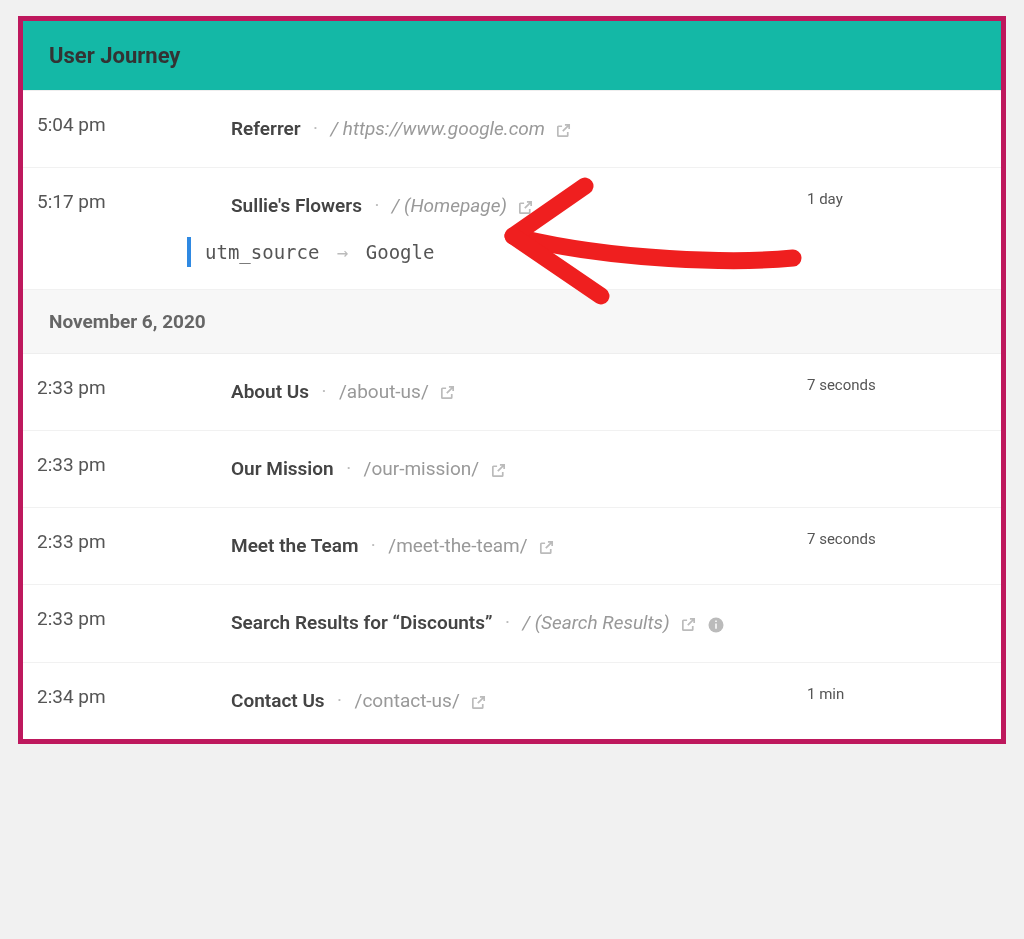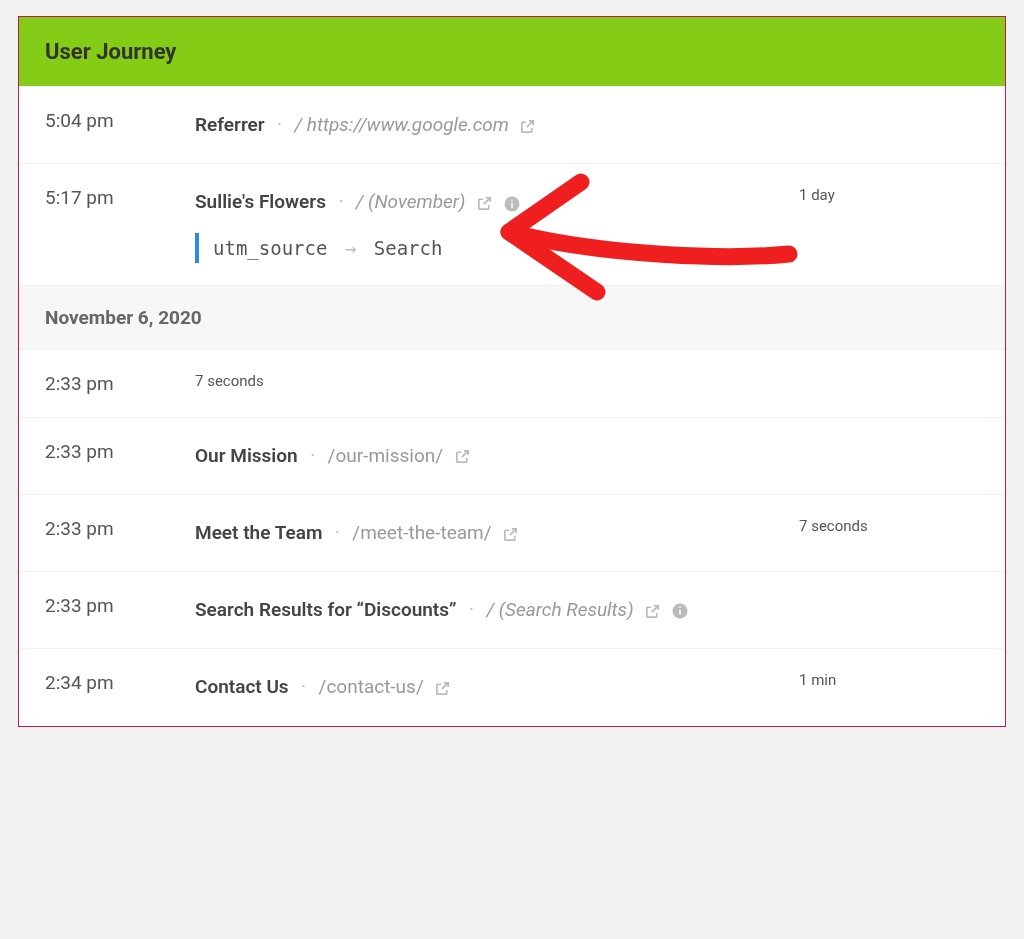--- a/index.html
+++ b/index.html
@@ -4,22 +4,22 @@
   <style>
     * { box-sizing: border-box; margin: 0; padding: 0; }
     body {
       font-family: -apple-system, BlinkMacSystemFont, "Segoe UI", Roboto, Helvetica, Arial, sans-serif;
       background: #f1f1f1;
       padding: 16px;
       color: #444;
       font-size: 18px;
     }
     .card {
-      background: #84cc16;
-      border: 1px solid #be185d;
+      background: #14b8a6;
+      border: 5px solid #be185d;
       width: 100%;
       max-width: 988px;
       margin: 0 auto;
       position: relative;
     }
     .card-header {
       padding: 22px 26px;
       border-bottom: 1px solid #eee;
     }
     .card-header h2 {
@@ -33,21 +33,21 @@
       border-bottom: 1px solid #eee;
     }
     .date-header-label {
       font-size: 19px;
       font-weight: 700;
       color: #666;
     }
     .row {
       display: flex;
       align-items: flex-start;
-      padding: 22px 26px;
+      padding: 22px 14px;
       border-bottom: 1px solid #f1f1f1;
       background: #fff;
       position: relative;
     }
     .row:last-child { border-bottom: none; }
     .col-time {
       width: 150px;
       flex-shrink: 0;
       font-size: 19px;
       color: #555;
@@ -60,20 +60,21 @@
     .col-duration {
       width: 180px;
       flex-shrink: 0;
       font-size: 15px;
       color: #555;
       text-align: left;
     }
     .title-line {
       display: inline;
       line-height: 1.7;
+      margin-left: 44px;
     }
     .page-title {
       font-weight: 600;
       color: #444;
       font-size: 19px;
     }
     .sep-dot {
       color: #bbb;
       margin: 0 8px;
       font-size: 19px;
@@ -146,55 +147,67 @@
     </div>
     <div class="col-duration"></div>
   </div>
 
   <div class="row" style="position:relative;">
     <div class="col-time">5:17 pm</div>
     <div class="col-main">
       <span class="title-line">
         <span class="page-title">Sullie's Flowers</span>
         <span class="sep-dot">·</span>
-        <span class="page-path page-path-italic">/ (November)</span>
+        <span class="page-path page-path-italic">/ (Homepage)</span>
         <a class="ext-link-icon" href="#">
           <svg viewBox="0 0 24 24" fill="none" stroke="currentColor" stroke-width="2.4">
               <path d="M14 4h6v6M20 4l-9 9M18 14v5a1 1 0 0 1-1 1H5a1 1 0 0 1-1-1V7a1 1 0 0 1 1-1h5"></path>
             </svg>
         </a>
         <span class="info-icon">
           <svg viewBox="0 0 24 24" fill="currentColor">
               <circle cx="12" cy="12" r="10"></circle>
               <rect x="11" y="10" width="2" height="7" fill="#fff"></rect>
               <rect x="11" y="6" width="2" height="2" fill="#fff"></rect>
             </svg>
         </span>
       </span>
       <div class="utm-block">
         <span>utm_source</span>
         <span class="utm-arrow">→</span>
-        <span>Search</span>
+        <span>Google</span>
       </div>
     </div>
     <div class="col-duration">1 day</div>
 
     <svg class="arrow-annotation" style="left:470px; top:10px; width:320px; height:140px; overflow:visible;">
       <path d="M300 80 C 240 86, 120 82, 28 60" stroke="#ef1f1f" stroke-width="17" fill="none" stroke-linecap="round"></path>
       <path d="M92 8 L20 58" stroke="#ef1f1f" stroke-width="17" fill="none" stroke-linecap="round"></path>
       <path d="M108 118 L20 58" stroke="#ef1f1f" stroke-width="17" fill="none" stroke-linecap="round"></path>
     </svg>
   </div>
 
   <div class="date-header">
     <span class="date-header-label">November 6, 2020</span>
   </div>
 
   <div class="row">
     <div class="col-time">2:33 pm</div>
+    <div class="col-main">
+      <span class="title-line">
+        <span class="page-title">About Us</span>
+        <span class="sep-dot">·</span>
+        <span class="page-path">/about-us/</span>
+        <a class="ext-link-icon" href="#">
+          <svg viewBox="0 0 24 24" fill="none" stroke="currentColor" stroke-width="2.4">
+              <path d="M14 4h6v6M20 4l-9 9M18 14v5a1 1 0 0 1-1 1H5a1 1 0 0 1-1-1V7a1 1 0 0 1 1-1h5"></path>
+            </svg>
+        </a>
+      </span>
+    </div>
     <div class="col-duration">7 seconds</div>
   </div>
 
   <div class="row">
     <div class="col-time">2:33 pm</div>
     <div class="col-main">
       <span class="title-line">
         <span class="page-title">Our Mission</span>
         <span class="sep-dot">·</span>
         <span class="page-path">/our-mission/</span>

